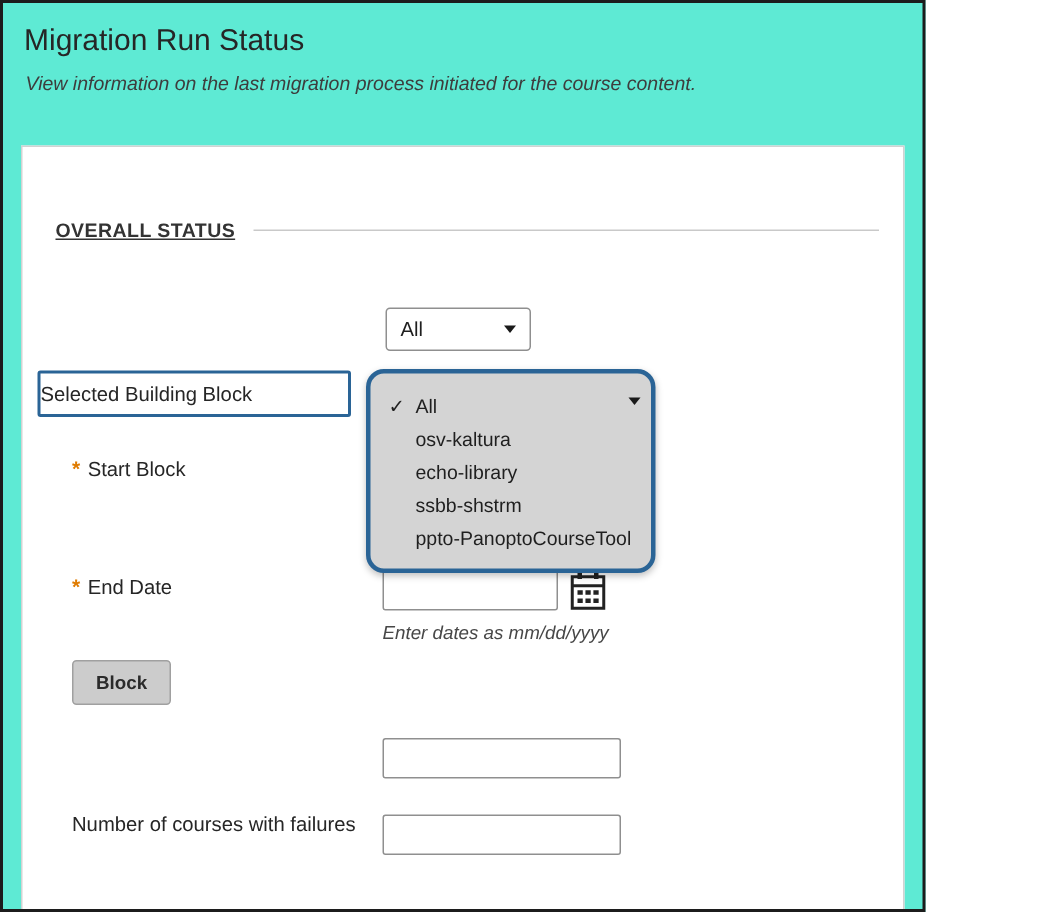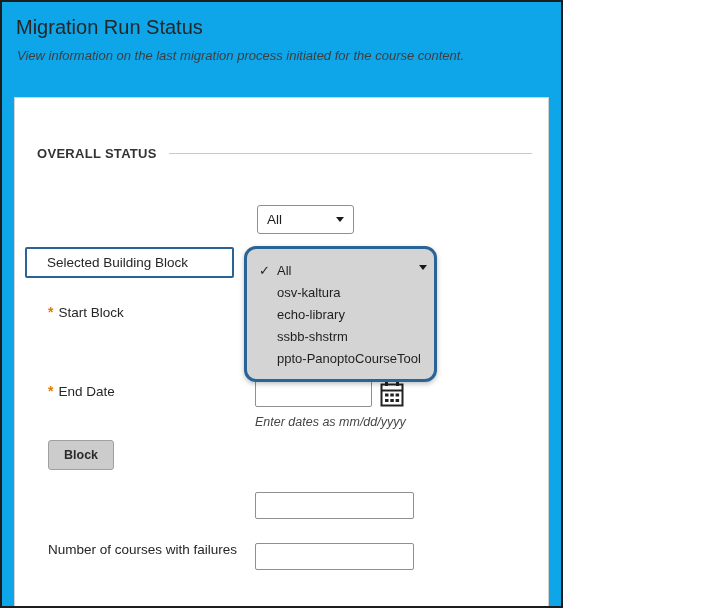--- a/index.html
+++ b/index.html
@@ -2,24 +2,24 @@
 <html><head>
 <meta charset="utf-8">
 <style>
   * { box-sizing: border-box; margin: 0; padding: 0; }
   body {
     font-family: "Liberation Sans", sans-serif;
     background: #fff;
   }
   .screen {
     position: relative;
-    width: 563px;
+    width: 617px;
     height: 608px;
     border: 2px solid #1c1c1c;
-    background: #0ea5e9;
+    background: #5eead4;
     overflow: hidden;
   }
   .page-title {
     position: absolute;
     left: 14px; top: 14px;
     font-size: 20px;
     font-weight: 500;
     color: #262626;
   }
   .page-subtitle {
@@ -35,21 +35,21 @@
     border: 1px solid #d2d2d2;
     background: #fff;
   }
   .section-header {
     position: absolute;
     left: 22px; right: 16px; top: 48px;
     display: flex; align-items: center; gap: 12px;
   }
   .section-header .hd-text {
     font-size: 13px; font-weight: bold; color: #333;
-    letter-spacing: .3px; white-space: nowrap;
+    letter-spacing: .3px; white-space: nowrap; text-decoration: underline;
   }
   .section-header .hd-line { flex: 1; border-top: 1px solid #c9c9c9; height: 0; }
 
   .field-label { font-size: 13.5px; color: #262626; }
   .req { color: #df7b00; font-weight: bold; margin-right: 5px; font-size: 14px; }
 
   .lbl-filter   { position: absolute; left: 33px; top: 111px; }
   .select-box {
     position: absolute; left: 242px; top: 107px;
     width: 97px; height: 29px;
@@ -63,21 +63,21 @@
     border-left: 4px solid transparent;
     border-right: 4px solid transparent;
     border-top: 5px solid #1a1a1a;
   }
 
   .bb-label-box {
     position: absolute; left: 10px; top: 149px;
     width: 209px; height: 31px;
     border: 2px solid #2a6496; border-radius: 2px;
     background: #fff;
-    display: flex; align-items: center; padding-left: 20px;
+    display: flex; align-items: center; 
   }
 
   .dropdown {
     position: absolute; left: 229px; top: 148px;
     width: 193px;
     background: #d4d4d4;
     border: 3px solid #2a6496;
     border-radius: 12px;
     box-shadow: 0 2px 5px rgba(0,0,0,.25);
     padding: 11px 0 9px 0;

